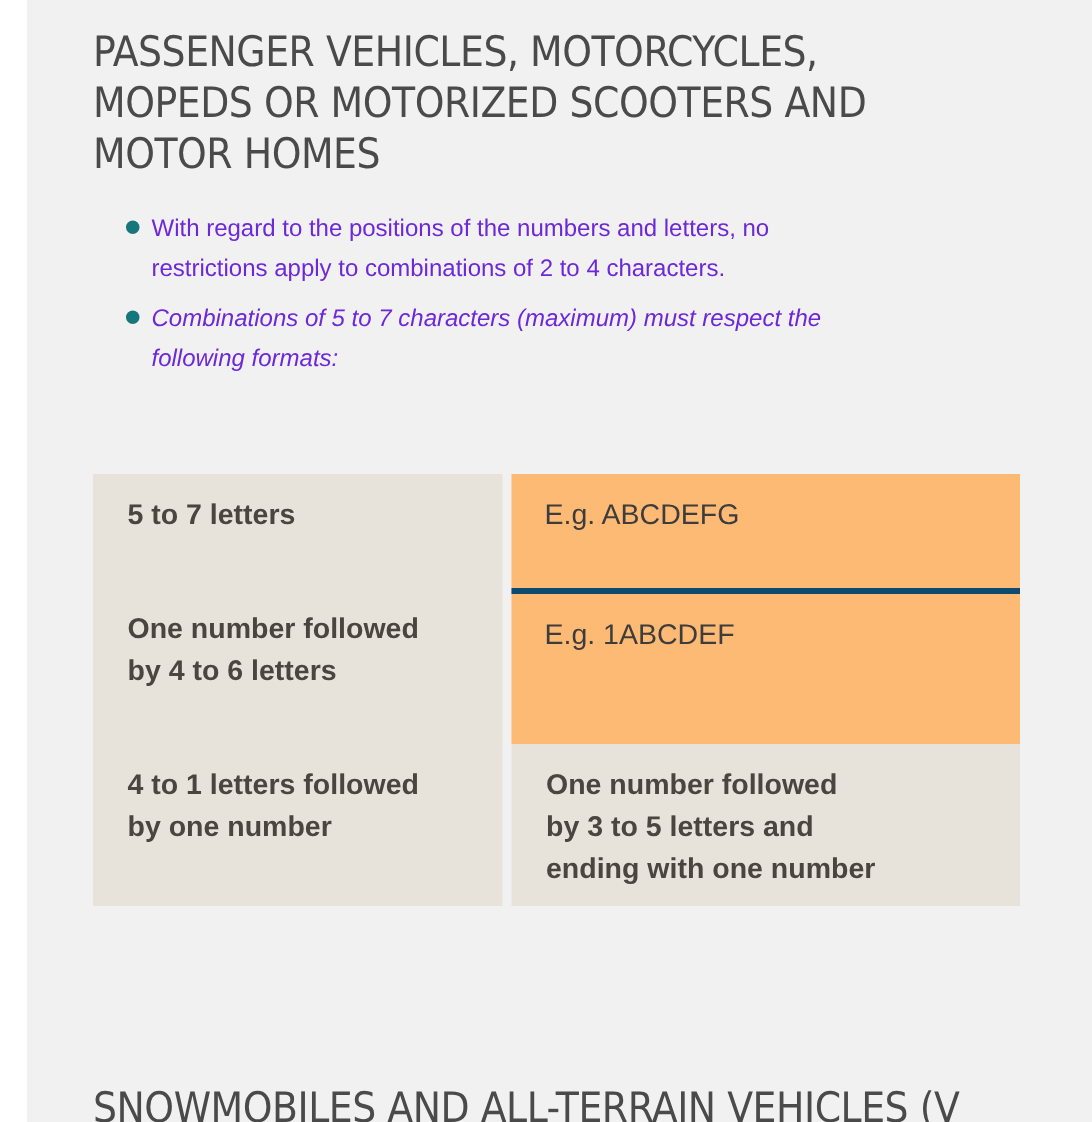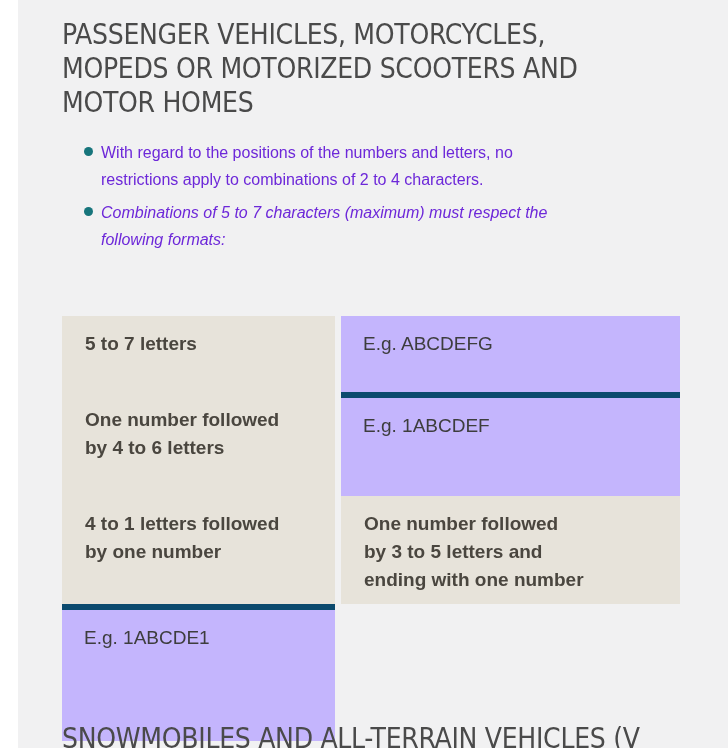--- a/index.html
+++ b/index.html
@@ -70,26 +70,26 @@
     font-size: 19px;
     line-height: 28px;
   }
   .cell-format {
     background: #e7e3da;
     font-weight: 700;
     color: #4a463f;
     white-space: pre;
   }
   .cell-example {
-    background: #c4b5fd;
+    background: #fdba74;
     color: #3d3d3d;
     padding-left: 22px;
     white-space: pre;
   }
-  .cell-example.sep { border-top: 6px solid #0c4a6e; }
+  .cell-example.sep { border-top: 4px solid #0c4a6e; }
 </style>
 </head>
 <body>
 
 <div class="panel">
 
   <h2 class="section-title" id="title-passenger">PASSENGER VEHICLES, MOTORCYCLES,
 MOPEDS OR MOTORIZED SCOOTERS AND
 MOTOR HOMES</h2>
 
@@ -113,18 +113,17 @@
     <div class="cell cell-format">One number followed
 by 4 to 6 letters</div>
     <div class="cell cell-example sep">E.g. 1ABCDEF</div>
 
     <div class="cell cell-format">4 to 1 letters followed
 by one number</div>
 
     <div class="cell cell-format">One number followed
 by 3 to 5 letters and
 ending with one number</div>
-    <div class="cell cell-example sep">E.g. 1ABCDE1</div>
   </div>
 
   <h2 class="section-title" id="title-snowmobiles">SNOWMOBILES AND ALL-TERRAIN VEHICLES (V</h2>
 
 </div>
 
 </body></html>

